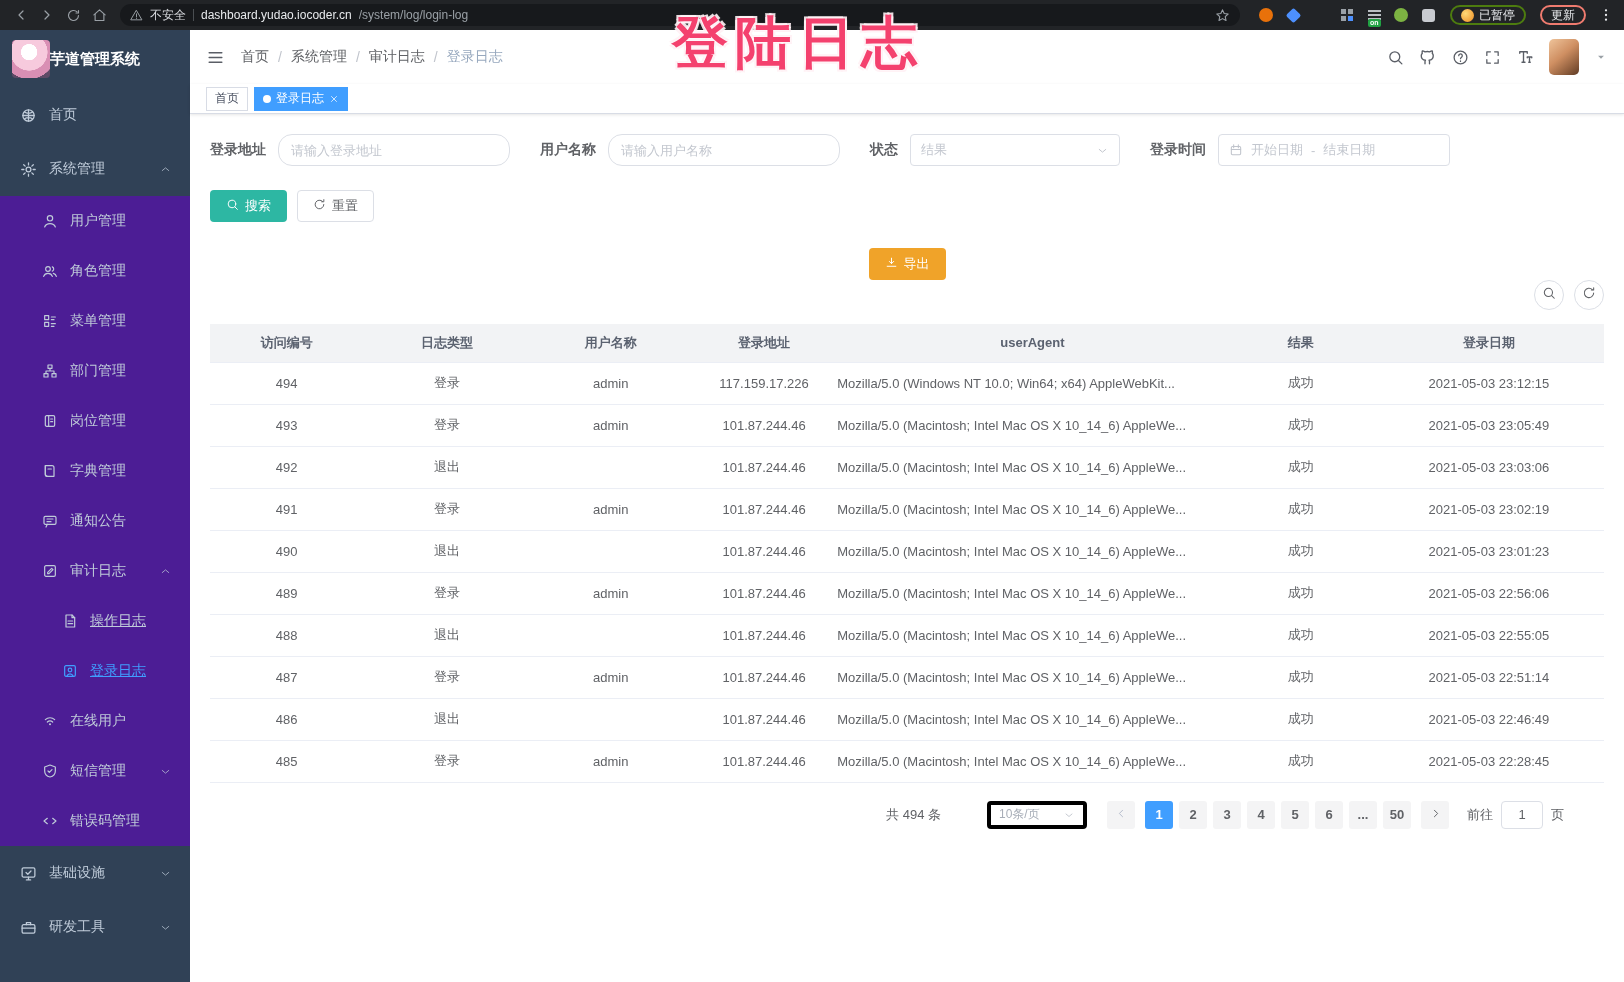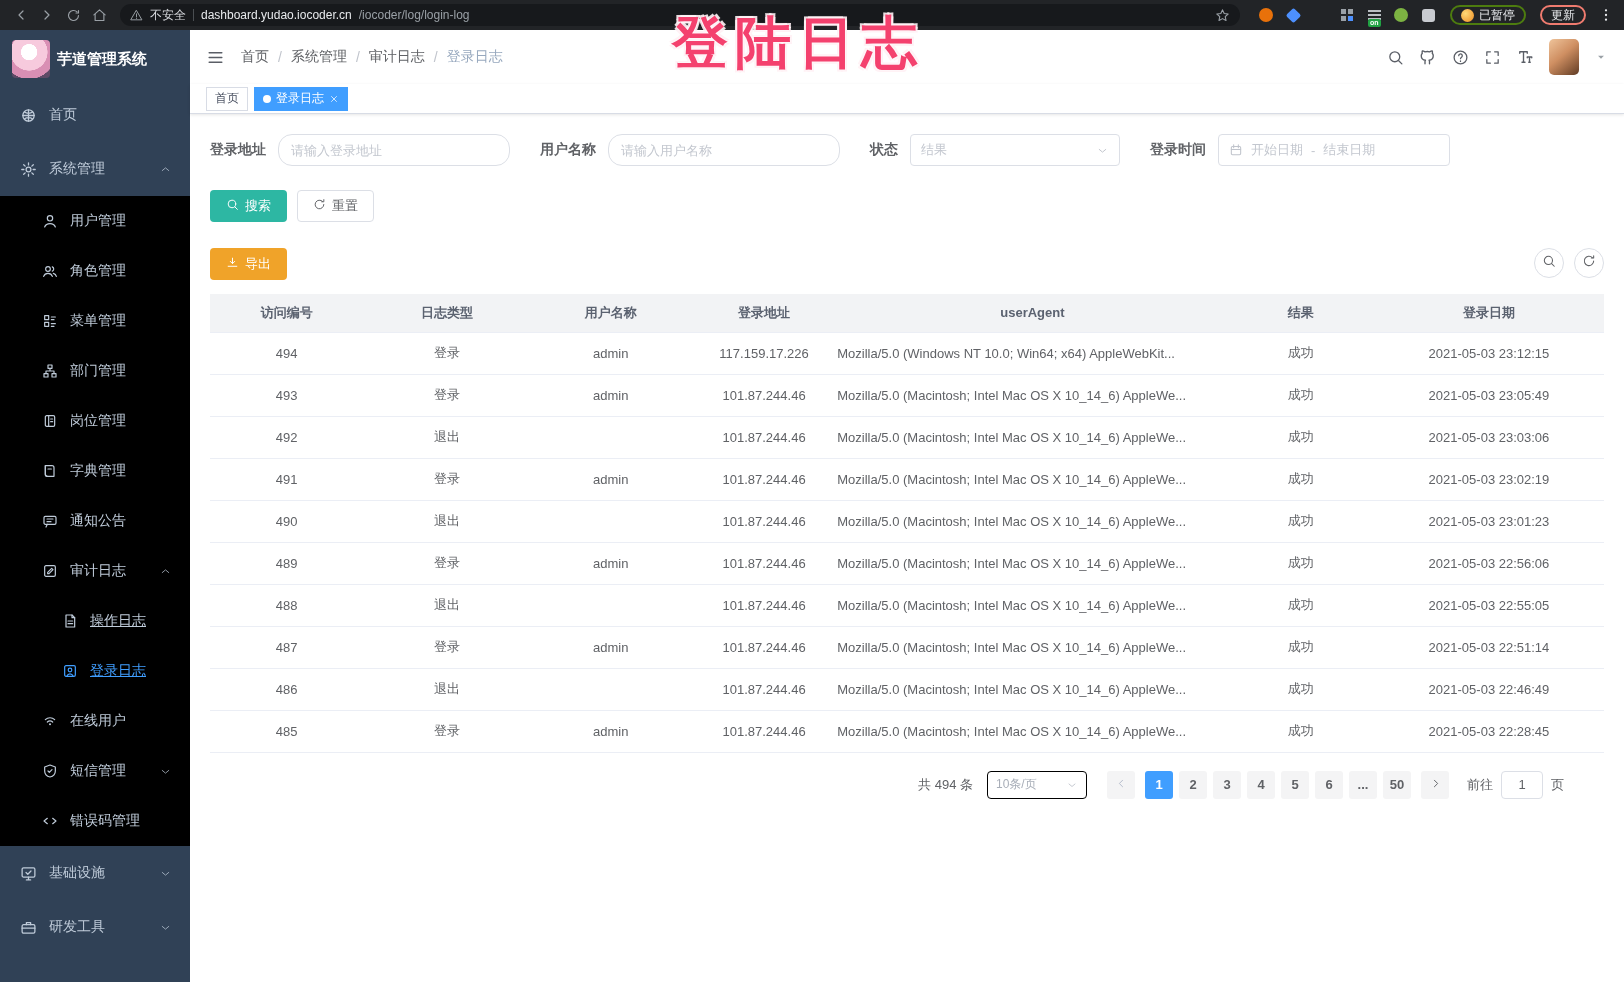--- a/index.html
+++ b/index.html
@@ -43,29 +43,29 @@
   .chip-paused { border:2px solid #4d7c0f;justify-content:center; }
   .chip-update { border:2px solid #ef7b6f; }
   .chip-avatar { width:13px; height:13px; border-radius:50%;
                  background:radial-gradient(circle at 35% 35%, #ffd978, #f2a33c 70%, #c87d1d); }
   .kebab { color:#e8eaed; margin-left:8px; display:flex; }
 
   
   .app { display:flex; height:952px; }
   .sidebar { width:190px; flex:none; background:#304156; display:flex; flex-direction:column;
              overflow:hidden; }
-  .logo-row { height:58px; display:flex; align-items:center; gap:7px; padding:0 12px; flex:none; }
+  .logo-row { height:58px; display:flex; align-items:center; gap:0; padding:0 12px; flex:none; }
   .logo-img { width:38px; height:38px; border-radius:4px; flex:none;
               background:radial-gradient(circle at 45% 32%, #ffffff 0 24%, #f7cadd 25% 55%, #d98fb4 56% 80%, #5d4a66 81%); }
   .app-title { color:#fff; font-size:15px; font-weight:700; white-space:nowrap; }
   .menu { flex:1; }
   .menu-item { display:flex; align-items:center; gap:12px; color:#bfcbd9; font-size:14px;
                cursor:pointer; padding-right:18px; }
   .menu-item.l1 { height:54px; padding-left:20px; background:#304156; }
-  .menu-item.sub { background:#000000; height:50px; }
+  .menu-item.sub { background:#4c1d95; height:50px; }
   .menu-item.l2 { padding-left:42px; }
   .menu-item.l3 { padding-left:62px;text-decoration:underline; }
   .menu-item.active { color:#409eff; }
   .menu-item .mi-arrow { margin-left:auto; opacity:.75; display:flex; }
   .menu-item .mi-icon { display:flex; flex:none; }
 
   .main { flex:1; min-width:0; display:flex; flex-direction:column; background:#fff; }
   .navbar { height:54px; flex:none; display:flex; align-items:center; padding:0 16px; }
   .hamburger { color:#5a5e66; display:flex; cursor:pointer; }
   .breadcrumb { margin-left:16px; display:flex; align-items:center; gap:9px; font-size:14px;
@@ -104,40 +104,40 @@
                  color:#c3c7cf; cursor:pointer; }
   .f-daterange .cal { color:#c0c4cc; display:flex; }
 
   .btn { display:inline-flex; align-items:center; gap:6px; height:32px; padding:0 15px;
          border-radius:4px; font-size:13px; border:1px solid transparent; cursor:pointer;
          background:#fff; }
   .btn-search { background:#2db7a3; color:#fff; }
   .btn-reset { border-color:#dcdfe6; color:#606266; }
   .btn-export { background:#f0a329; color:#fff; }
   .btn-row { margin-bottom:26px; display:flex; gap:10px; }
-  .toolbar-row { display:flex; align-items:flex-start; margin-bottom:14px; }
+  .toolbar-row { display:flex; align-items:center; margin-bottom:14px;flex-direction:column; }
   .toolbar-right { margin-left:auto; display:flex; gap:10px; }
   .circle-btn { width:30px; height:30px; border-radius:50%; border:1px solid #dcdfe6;
                 background:#fff; color:#606266; display:flex; align-items:center;
                 justify-content:center; cursor:pointer; }
 
   table.log-table { width:100%; border-collapse:collapse; font-size:13px; color:#606266;
                     table-layout:fixed; }
   .log-table th { background:#f2f3f5; height:38px; font-weight:600; color:#5b6270;
                   text-align:center; border-bottom:1px solid #ebeef5; }
   .log-table td { height:42px; border-bottom:1px solid #ebeef5; text-align:center;
                   white-space:nowrap; overflow:hidden; text-overflow:ellipsis; }
   .log-table td.col-agent { text-align:left; padding-right:12px; }
 
   .pagination { display:flex; align-items:center; justify-content:flex-end; gap:10px;
                 margin-top:18px; font-size:13px; color:#606266; padding-right:40px; }
   .pg-total { margin-right:4px; white-space:nowrap; }
-  .pg-size { width:100px; height:28px; border:1px solid #000000; border-radius:4px;
+  .pg-size { width:100px; height:28px; border:4px solid #000000; border-radius:4px;
              display:flex; align-items:center; padding:0 8px; color:#a8aeb8; font-size:12px;
-             cursor:pointer; margin-right:10px; }
+             cursor:pointer; margin-right:10px;margin-left:32px; }
   .pg-size .sel-caret { margin-left:auto; color:#c0c4cc; display:flex; }
   .pager { display:flex; align-items:center; gap:6px; }
   .pg-btn { min-width:28px; height:28px; padding:0 4px; border-radius:3px; background:#f4f4f5;
             color:#606266; display:flex; align-items:center; justify-content:center;
             font-weight:600; cursor:pointer; font-size:13px; }
   .pg-btn.active { background:#409eff; color:#fff; }
   .pg-arrow { color:#b4bccc; }
   .pg-goto { display:flex; align-items:center; gap:8px; margin-left:8px; white-space:nowrap; }
   .goto-input { width:42px; height:28px; border:1px solid #dcdfe6; border-radius:4px;
                 text-align:center; font-size:13px; color:#606266; outline:none; }
@@ -179,21 +179,21 @@
       <span class="omni-warning">
           <svg viewBox="0 0 24 24" width="13" height="13" fill="none" stroke="currentColor" stroke-width="1.8" stroke-linecap="round" stroke-linejoin="round">
             <path d="M12 3L22 20H2z"></path>
             <path d="M12 9v5"></path>
             <path d="M12 16.6v.8"></path>
           </svg>
         </span>
       <span class="omni-sec">不安全</span>
       <span class="omni-div"></span>
       <span class="url-host">dashboard.yudao.iocoder.cn</span>
-      <span class="url-path">/iocoder/log/login-log</span>
+      <span class="url-path">/system/log/login-log</span>
       <span class="omni-star">
           <svg viewBox="0 0 24 24" width="15" height="15" fill="none" stroke="currentColor" stroke-width="1.8" stroke-linecap="round" stroke-linejoin="round">
             <path d="M12 3l2.7 5.8 6.3.8-4.6 4.3 1.2 6.1L12 17l-5.6 3 1.2-6.1L3 9.6l6.3-.8z"></path>
           </svg>
         </span>
     </div>
     <div class="ext-row" id="ext-row">
         <div class="ext">
           <span class="ext-shape-circle" style="background: rgb(232, 113, 10);"></span>
         </div>

